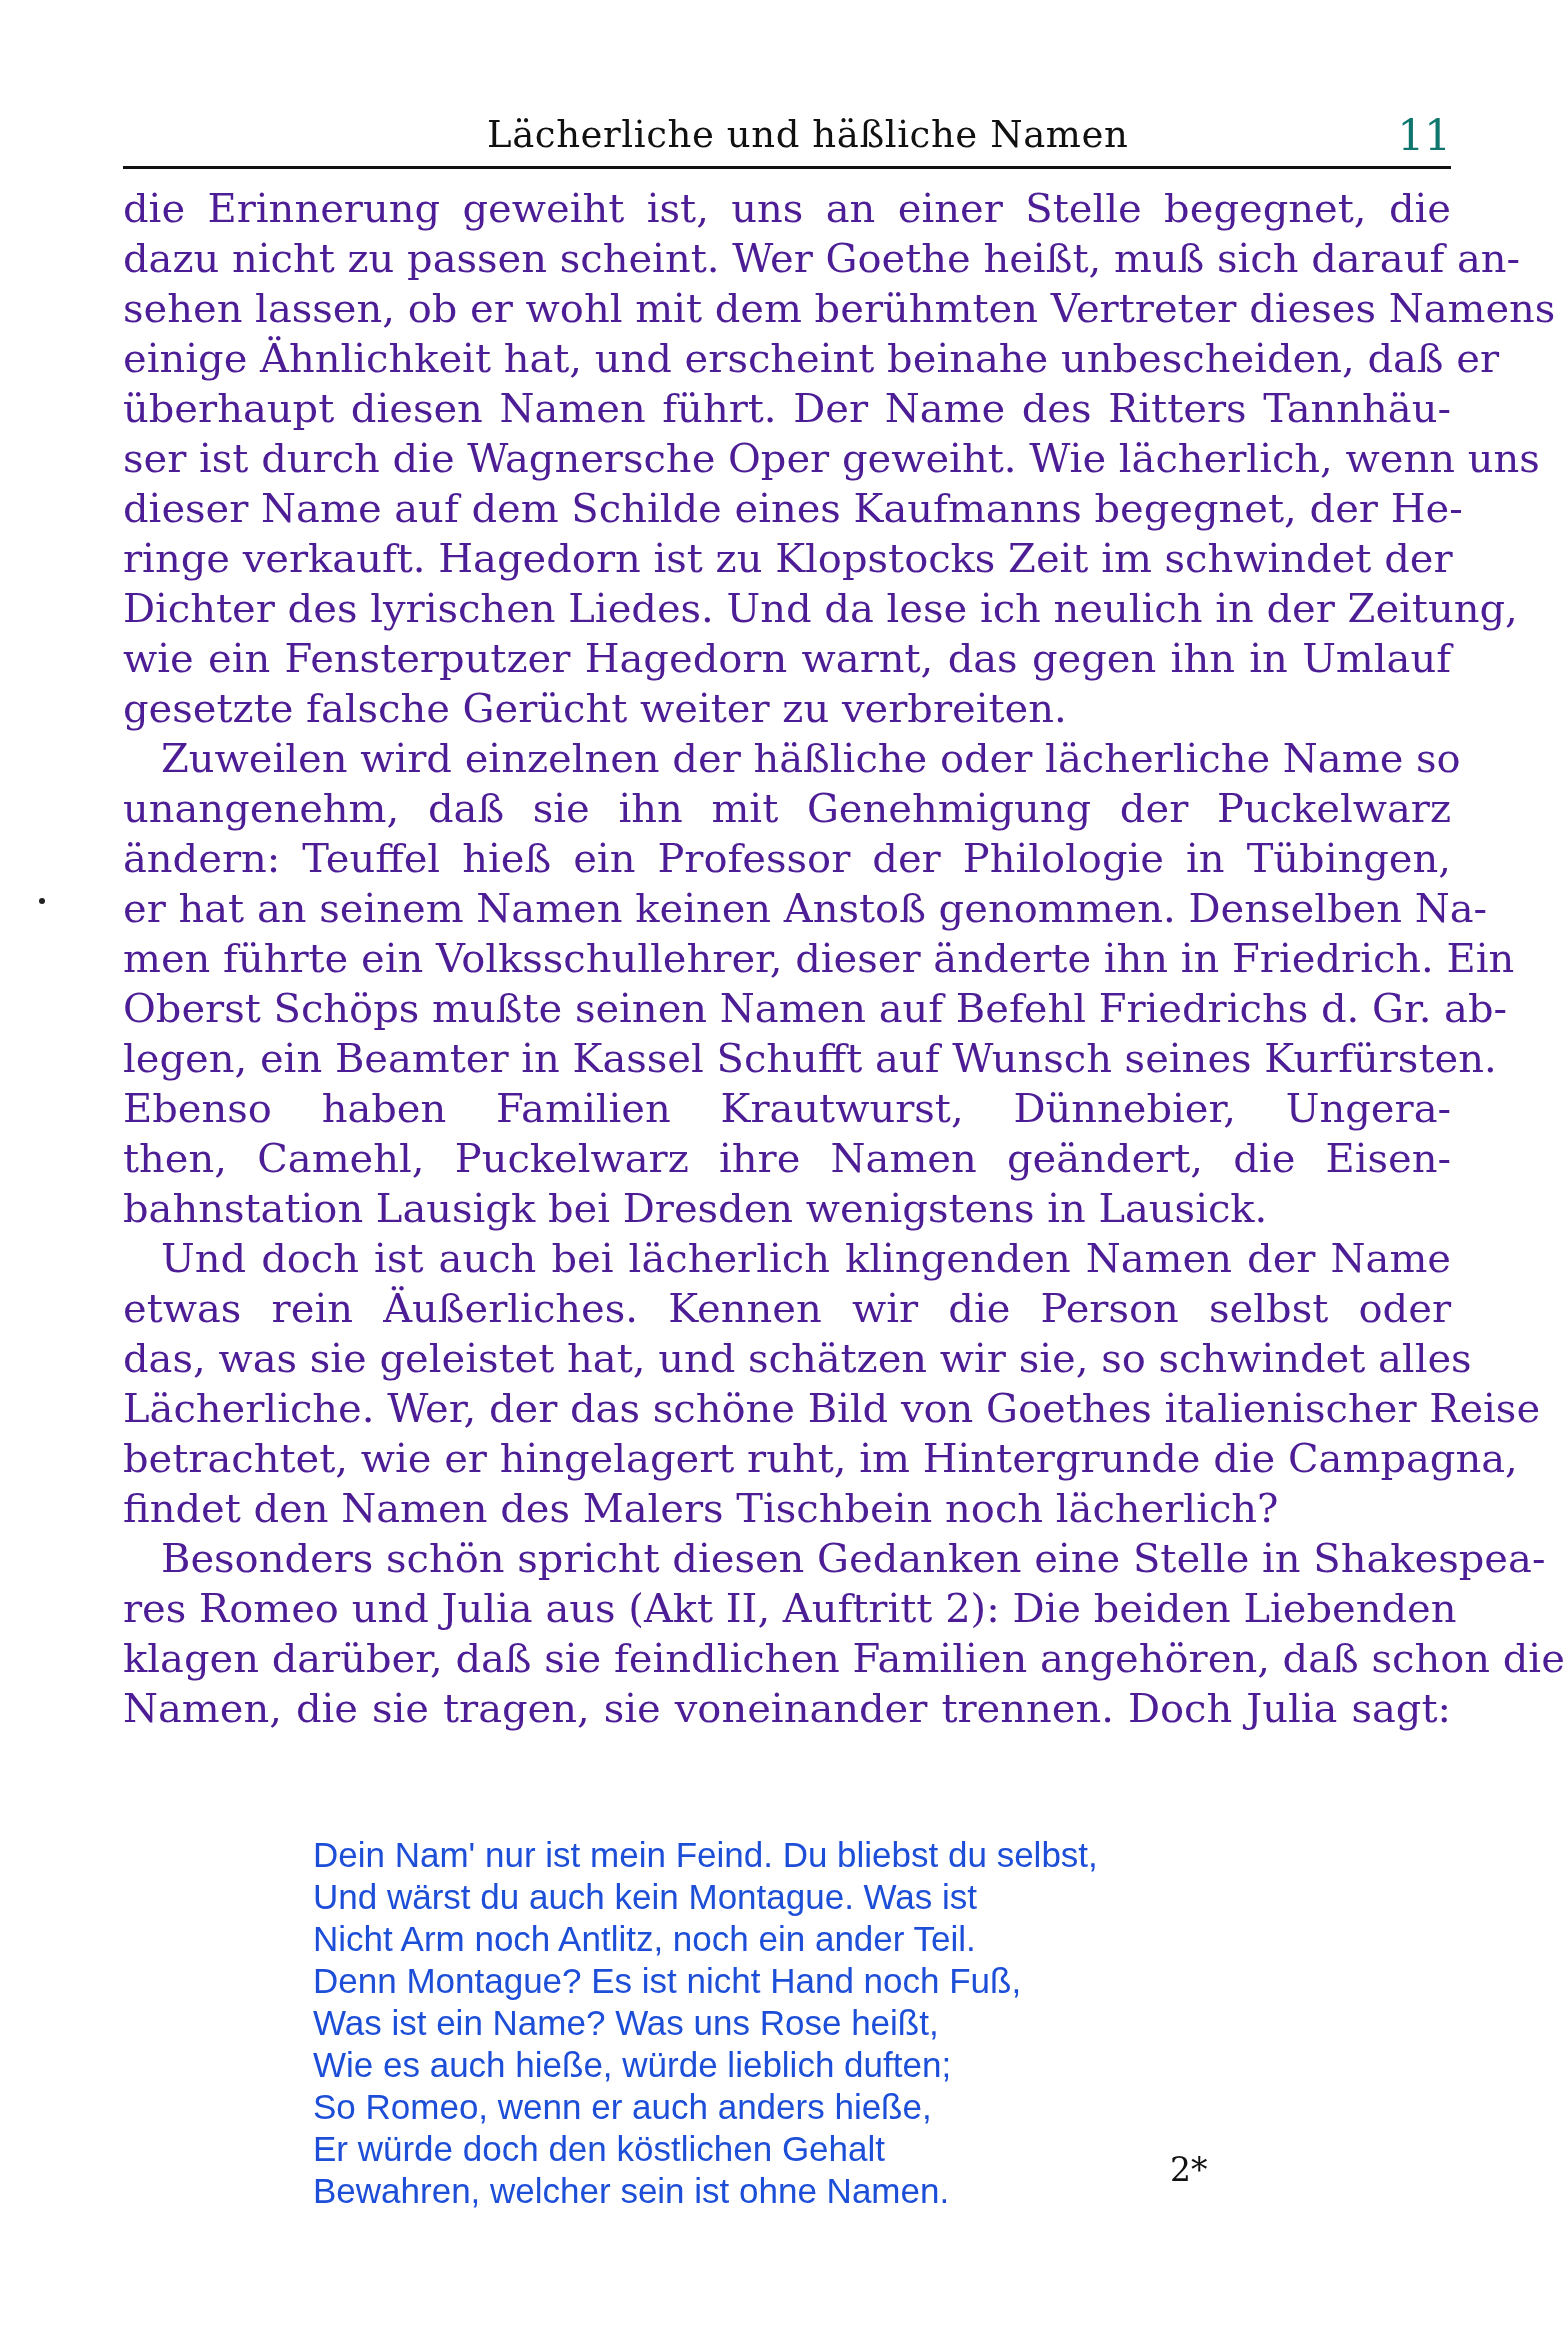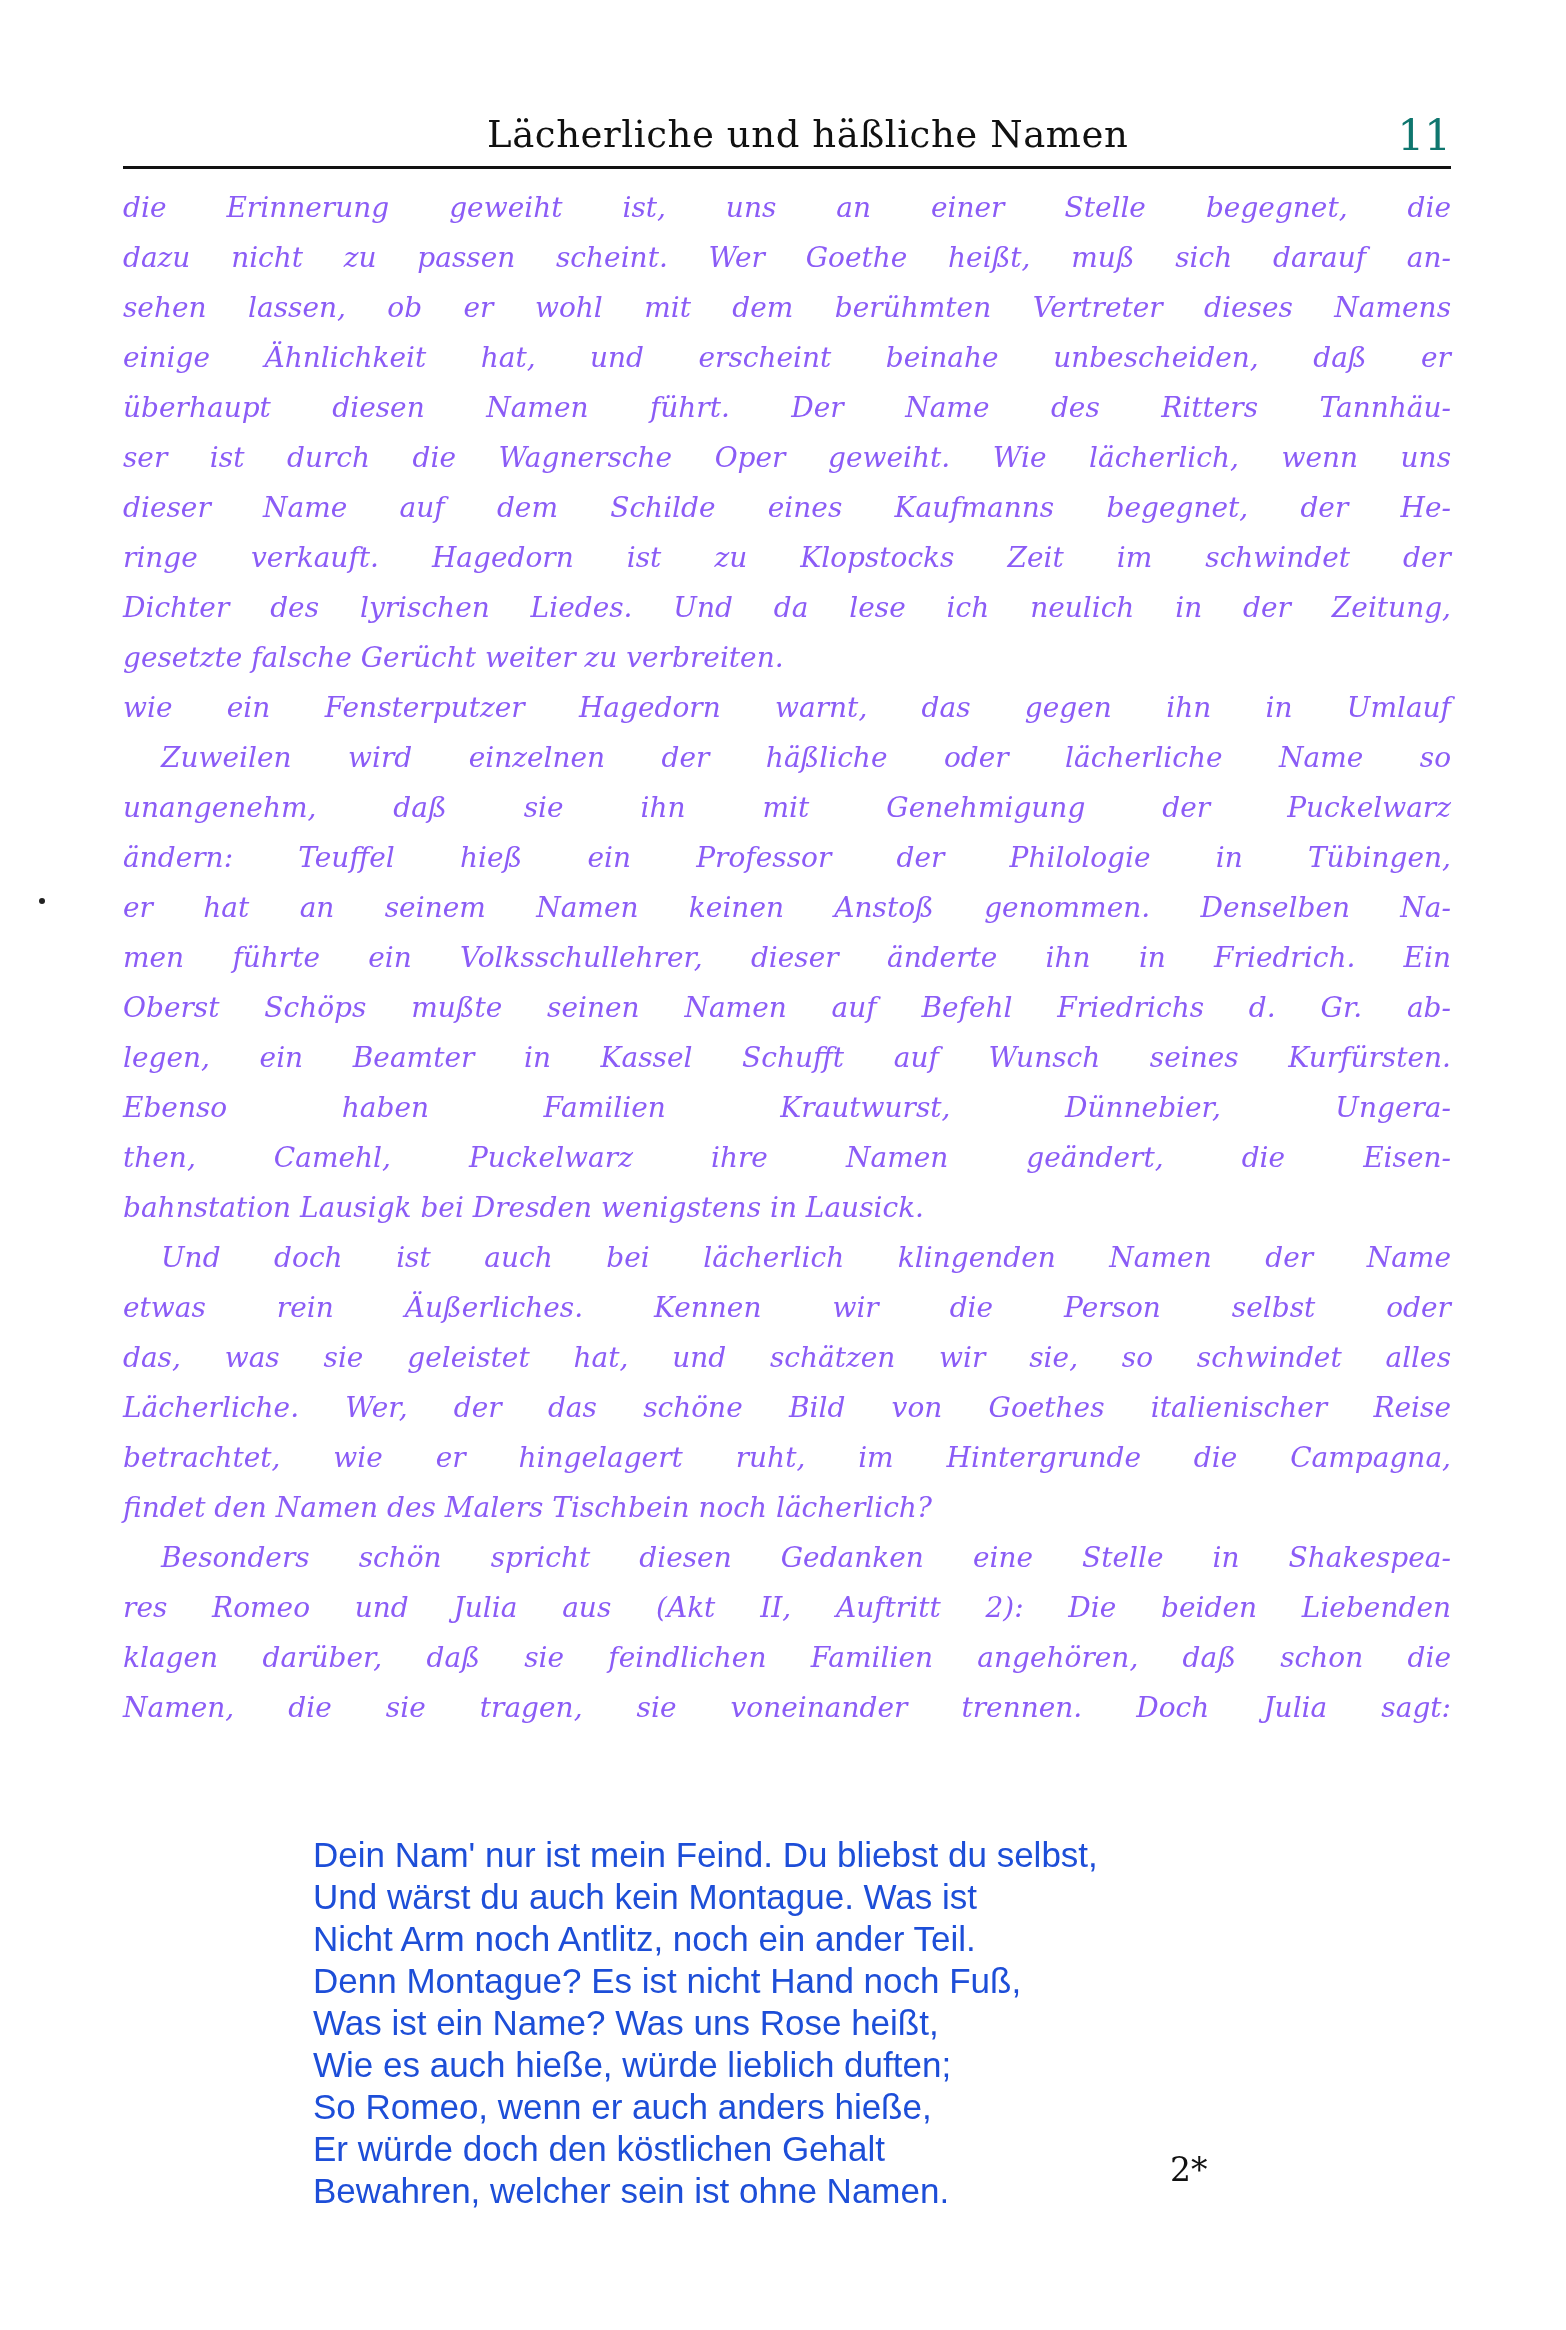--- a/index.html
+++ b/index.html
@@ -2,21 +2,21 @@
 <html style="font-size:10px"><head>
 <meta charset="utf-8">
 <style>
   html, body { margin: 0; padding: 0; background: #ffffff; }
   body { width: 1566px; height: 2330px; position: relative; overflow: hidden; }
   .page { position: absolute; left: 0; top: 0; width: 1566px; height: 2330px; background: #fff; }
   .header { position: absolute; left: 123px; top: 113px; width: 1328px; height: 57px; }
   .running-title { position: absolute; left: 364px; top: 0; font-family: "DejaVu Serif", serif; font-size: 37px; color: #111; letter-spacing: 0.6px; }
   .page-number { position: absolute; right: 0; top: -2.5px; font-family: "DejaVu Serif", serif; font-size: 42px; color: #0f766e; }
   .rule { position: absolute; left: 123px; top: 166px; width: 1328px; height: 3.2px; background: #111; }
-  .body-text { position: absolute; left: 123px; top: 183px; width: 1328px; font-family: "DejaVu Serif", serif; font-size: 28px; line-height: 50px; color: #8b5cf6; font-style: italic; }
+  .body-text { position: absolute; left: 123px; top: 183px; width: 1328px; font-family: "DejaVu Serif", serif; font-size: 40px; line-height: 50px; color: #4c1d95; }
   .line { display: block; white-space: nowrap; text-align: justify; text-align-last: justify; height: 50px; }
   .line.last { text-align-last: left; }
   .indent { padding-left: 38px; }
   .verse { position: absolute; left: 313px; top: 1834px; font-family: Liberation Sans, sans-serif; font-size: 35px; line-height: 42px; color: #1d4ed8; }
   .verse .vline { display: block; white-space: nowrap; }
   .signature { position: absolute; left: 1170px; top: 2150px; font-family: "DejaVu Serif", serif; font-size: 33px; color: #111; }
   .speck { position: absolute; width: 6.3px; height: 6.3px; background: #222; border-radius: 50%; }
 </style>
 </head>
 <body>
@@ -33,22 +33,22 @@
 
     <span class="line">die Erinnerung geweiht ist, uns an einer Stelle begegnet, die</span>
     <span class="line">dazu nicht zu passen scheint. Wer Goethe heißt, muß sich darauf an-</span>
     <span class="line">sehen lassen, ob er wohl mit dem berühmten Vertreter dieses Namens</span>
     <span class="line">einige Ähnlichkeit hat, und erscheint beinahe unbescheiden, daß er</span>
     <span class="line">überhaupt diesen Namen führt. Der Name des Ritters Tannhäu-</span>
     <span class="line">ser ist durch die Wagnersche Oper geweiht. Wie lächerlich, wenn uns</span>
     <span class="line">dieser Name auf dem Schilde eines Kaufmanns begegnet, der He-</span>
     <span class="line">ringe verkauft. Hagedorn ist zu Klopstocks Zeit im schwindet der</span>
     <span class="line">Dichter des lyrischen Liedes. Und da lese ich neulich in der Zeitung,</span>
+    <span class="line">wie ein Fensterputzer Hagedorn warnt, das gegen ihn in Umlauf</span>
     <span class="line last">gesetzte falsche Gerücht weiter zu verbreiten.</span>
-    <span class="line">wie ein Fensterputzer Hagedorn warnt, das gegen ihn in Umlauf</span>
 
     <span class="line indent">Zuweilen wird einzelnen der häßliche oder lächerliche Name so</span>
     <span class="line">unangenehm, daß sie ihn mit Genehmigung der Puckelwarz</span>
     <span class="line">ändern: Teuffel hieß ein Professor der Philologie in Tübingen,</span>
     <span class="line">er hat an seinem Namen keinen Anstoß genommen. Denselben Na-</span>
     <span class="line">men führte ein Volksschullehrer, dieser änderte ihn in Friedrich. Ein</span>
     <span class="line">Oberst Schöps mußte seinen Namen auf Befehl Friedrichs d. Gr. ab-</span>
     <span class="line">legen, ein Beamter in Kassel Schufft auf Wunsch seines Kurfürsten.</span>
     <span class="line">Ebenso haben Familien Krautwurst, Dünnebier, Ungera-</span>
     <span class="line">then, Camehl, Puckelwarz ihre Namen geändert, die Eisen-</span>

